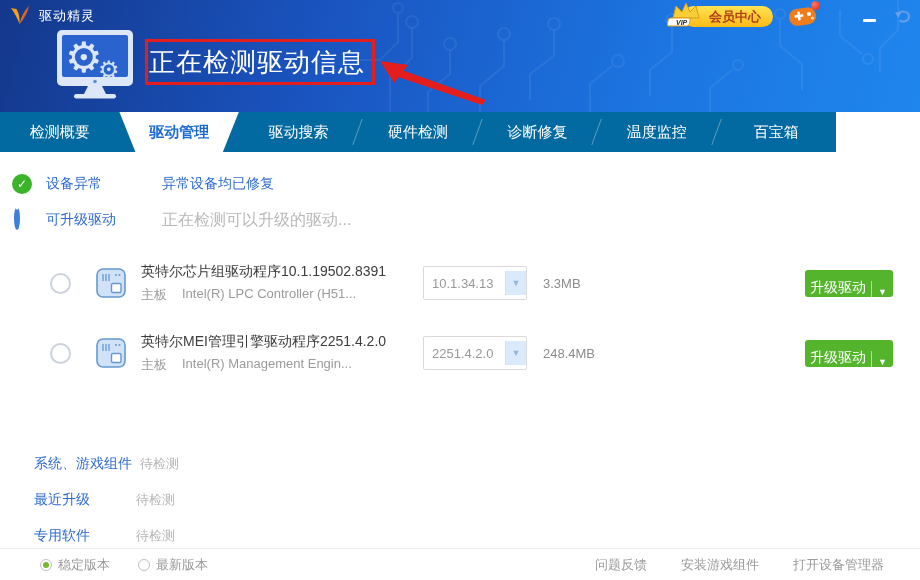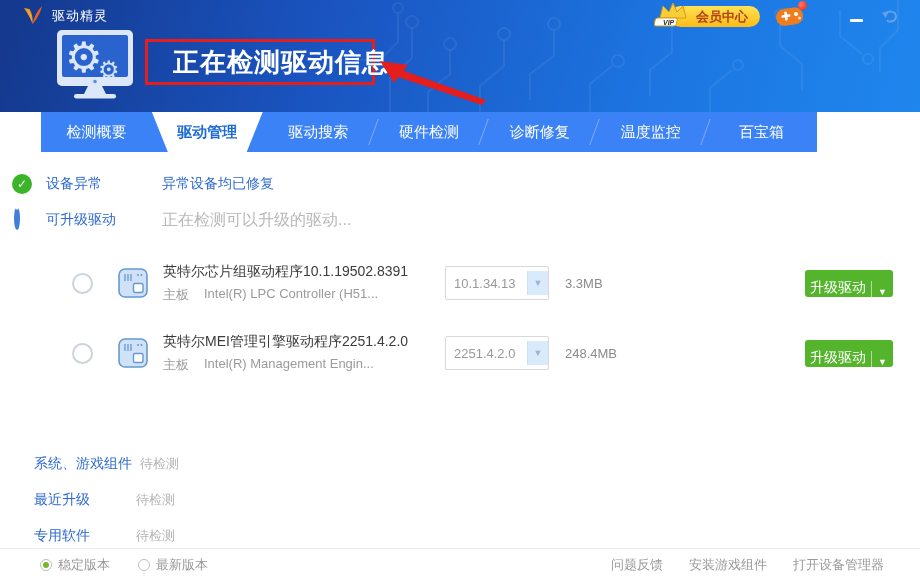--- a/index.html
+++ b/index.html
@@ -6,21 +6,21 @@
   html,body { width:920px; height:580px; overflow:hidden; }
   body { font-family:"Liberation Sans","DejaVu Sans",sans-serif; background:#fff; position:relative; }
 
   
   .header {
     position:relative; width:920px; height:112px;
     background:linear-gradient(105deg,#14388c 0%,#1a54c0 35%,#1c74e0 70%,#1f86ee 100%);
     overflow:hidden;
   }
   .circuit { position:absolute; left:350px; top:0; width:570px; height:112px; opacity:.55; }
-  .titlebar { position:absolute; top:0; left:0; width:100%; height:32px; display:flex; align-items:center; padding:0 21px; z-index:3; }
+  .titlebar { position:absolute; top:0; left:0; width:100%; height:32px; display:flex; align-items:center; padding:0 8px; z-index:3; }
   .logo-wrap { display:flex; align-items:center; gap:7px; }
   .logo-text { color:#fff; font-size:13px; letter-spacing:1px; }
   .tb-right { margin-left:auto; display:flex; align-items:center; gap:14px; }
   .vip-badge { position:relative; height:22px; display:flex; align-items:center; cursor:pointer; }
   .vip-pill {
     margin-left:16px; height:21px; line-height:21px; padding:0 12px 0 26px;
     background:linear-gradient(#ffe354,#fdbb16); border-radius:11px;
     color:#b2401c; font-size:13px; font-weight:bold;
   }
   .vip-crown { position:absolute; left:0; top:-3px; width:36px; height:26px; }
@@ -29,48 +29,48 @@
     background:radial-gradient(circle at 35% 35%,#ff7a66,#ee1d12); }
   .win-btn { color:#fff; cursor:pointer; display:flex; align-items:center; justify-content:center; }
   .menu-icon { width:16px; height:12px; display:flex; flex-direction:column; justify-content:space-between; }
   .menu-icon i { display:block; height:2.6px; background:#fff; border-radius:1px; }
   .min-icon { width:13px; height:3px; background:#fff; margin-top:9px; border-radius:1px; }
   .undo-icon { opacity:.75; margin-left:4px; }
 
   .pc-icon { position:absolute; left:52px; top:28px; z-index:2; }
   .banner-box {
     position:absolute; left:145px; top:39px; width:230px; height:46px; z-index:2;
-    border:3px solid #e41d1d; display:flex; align-items:center; padding-left:25px;
-    color:#fff; font-size:26px; font-weight:700; letter-spacing:1px; white-space:nowrap;
+    border:3px solid #e41d1d; display:flex; align-items:center; padding-left:1px;
+    color:#fff; font-size:26px; font-weight:400; letter-spacing:1px; white-space:nowrap;
   }
   .anno-arrow { position:absolute; left:378px; top:56px; z-index:2; }
 
   
-  .tabbar { display:flex; width:776px; height:40px; background:#3b82f6; position:relative;margin-left:41px; }
+  .tabbar { display:flex; width:836px; height:40px; background:#0369a1; position:relative; }
   .tab { flex:1 1 0; position:relative; display:flex; align-items:center; justify-content:center;
     color:#fff; font-size:15px; cursor:pointer; }
   .tab.sep::after { content:""; position:absolute; right:0; top:7px; height:26px; width:1px;
     background:rgba(255,255,255,.35); transform:skewX(-20deg); }
   .tab.active { background:#fff; color:#1c6bd3; font-weight:bold;
     clip-path:polygon(0 0,100% 0,calc(100% - 16px) 100%,16px 100%); }
 
   
   .content { width:920px; height:396px; background:#fff; }
   .status-list { padding-top:14px; }
   .status-row { height:36px; display:flex; align-items:center; padding-left:12px; }
   .st-icon { width:20px; height:20px; margin-right:14px; flex:0 0 auto; }
   .check-circle { width:20px; height:20px; border-radius:50%; background:#3cb42a; color:#fff;
     font-size:12px; font-weight:bold; display:flex; align-items:center; justify-content:center; }
   .spin-circle { width:16px; height:16px; margin:2px; border-radius:50%;
     border:3px solid #3f7fd9; border-top-color:transparent; transform:rotate(-40deg); }
   .st-label { width:86px; color:#2f6bd0; font-size:14px; }
   .st-detail-ok { color:#2f6bd0; font-size:14px; margin-left:30px; }
   .st-detail-wait { color:#b8b8b8; font-size:16px; margin-left:30px; }
 
-  .driver-list { margin-top:10px;padding-left:22px; }
+  .driver-list { margin-top:10px; }
   .driver-row { height:70px; display:flex; align-items:center; padding-left:50px; }
   .radio { width:21px; height:21px; border-radius:50%; border:2px solid #ccd3dc; background:#fff;
     flex:0 0 auto; cursor:pointer; }
   .drv-icon { margin-left:24px; flex:0 0 auto; }
   .drv-text { margin-left:14px; width:282px; }
   .drv-title { color:#3c3c3c; font-size:14px; line-height:19px; white-space:nowrap; }
   .drv-sub { margin-top:5px; font-size:13px; color:#9b9b9b; display:flex; }
   .drv-cat { margin-right:15px; }
   .ver-select { width:104px; height:34px; border:1px solid #d9d9d9; border-radius:2px; background:#fff;
     display:flex; align-items:center; cursor:pointer; }
@@ -90,21 +90,21 @@
   .pd-status { color:#b5b5b5; font-size:13px; }
 
   
   .footer { position:absolute; left:0; bottom:0; width:920px; height:32px; background:#fff;
     border-top:1px solid #ececec; display:flex; align-items:center; padding:0 36px 0 34px; }
   .radio-opt { display:flex; align-items:center; margin-right:22px; cursor:pointer; }
   .fradio { width:12px; height:12px; border-radius:50%; border:1px solid #c0c0c0; background:#fff;
     display:flex; align-items:center; justify-content:center; }
   .fradio.sel::after { content:""; width:6px; height:6px; border-radius:50%; background:#76b82a; }
   .radio-opt span { margin-left:6px; font-size:13px; color:#999; }
-  .foot-links { margin-left:auto; display:flex; gap:26px; }
+  .foot-links { margin-left:auto; display:flex; gap:34px; }
   .foot-link { font-size:13px; color:#9a9a9a; cursor:pointer; }
 </style>
 </head>
 <body>
 
 <div class="header">
   <svg class="circuit" viewBox="0 0 570 112">
     <g stroke="rgba(255,255,255,0.12)" stroke-width="2" fill="none">
       <path d="M40 112 L40 78 L62 58 L62 28"></path>
         <circle cx="62" cy="22" r="6"></circle>

